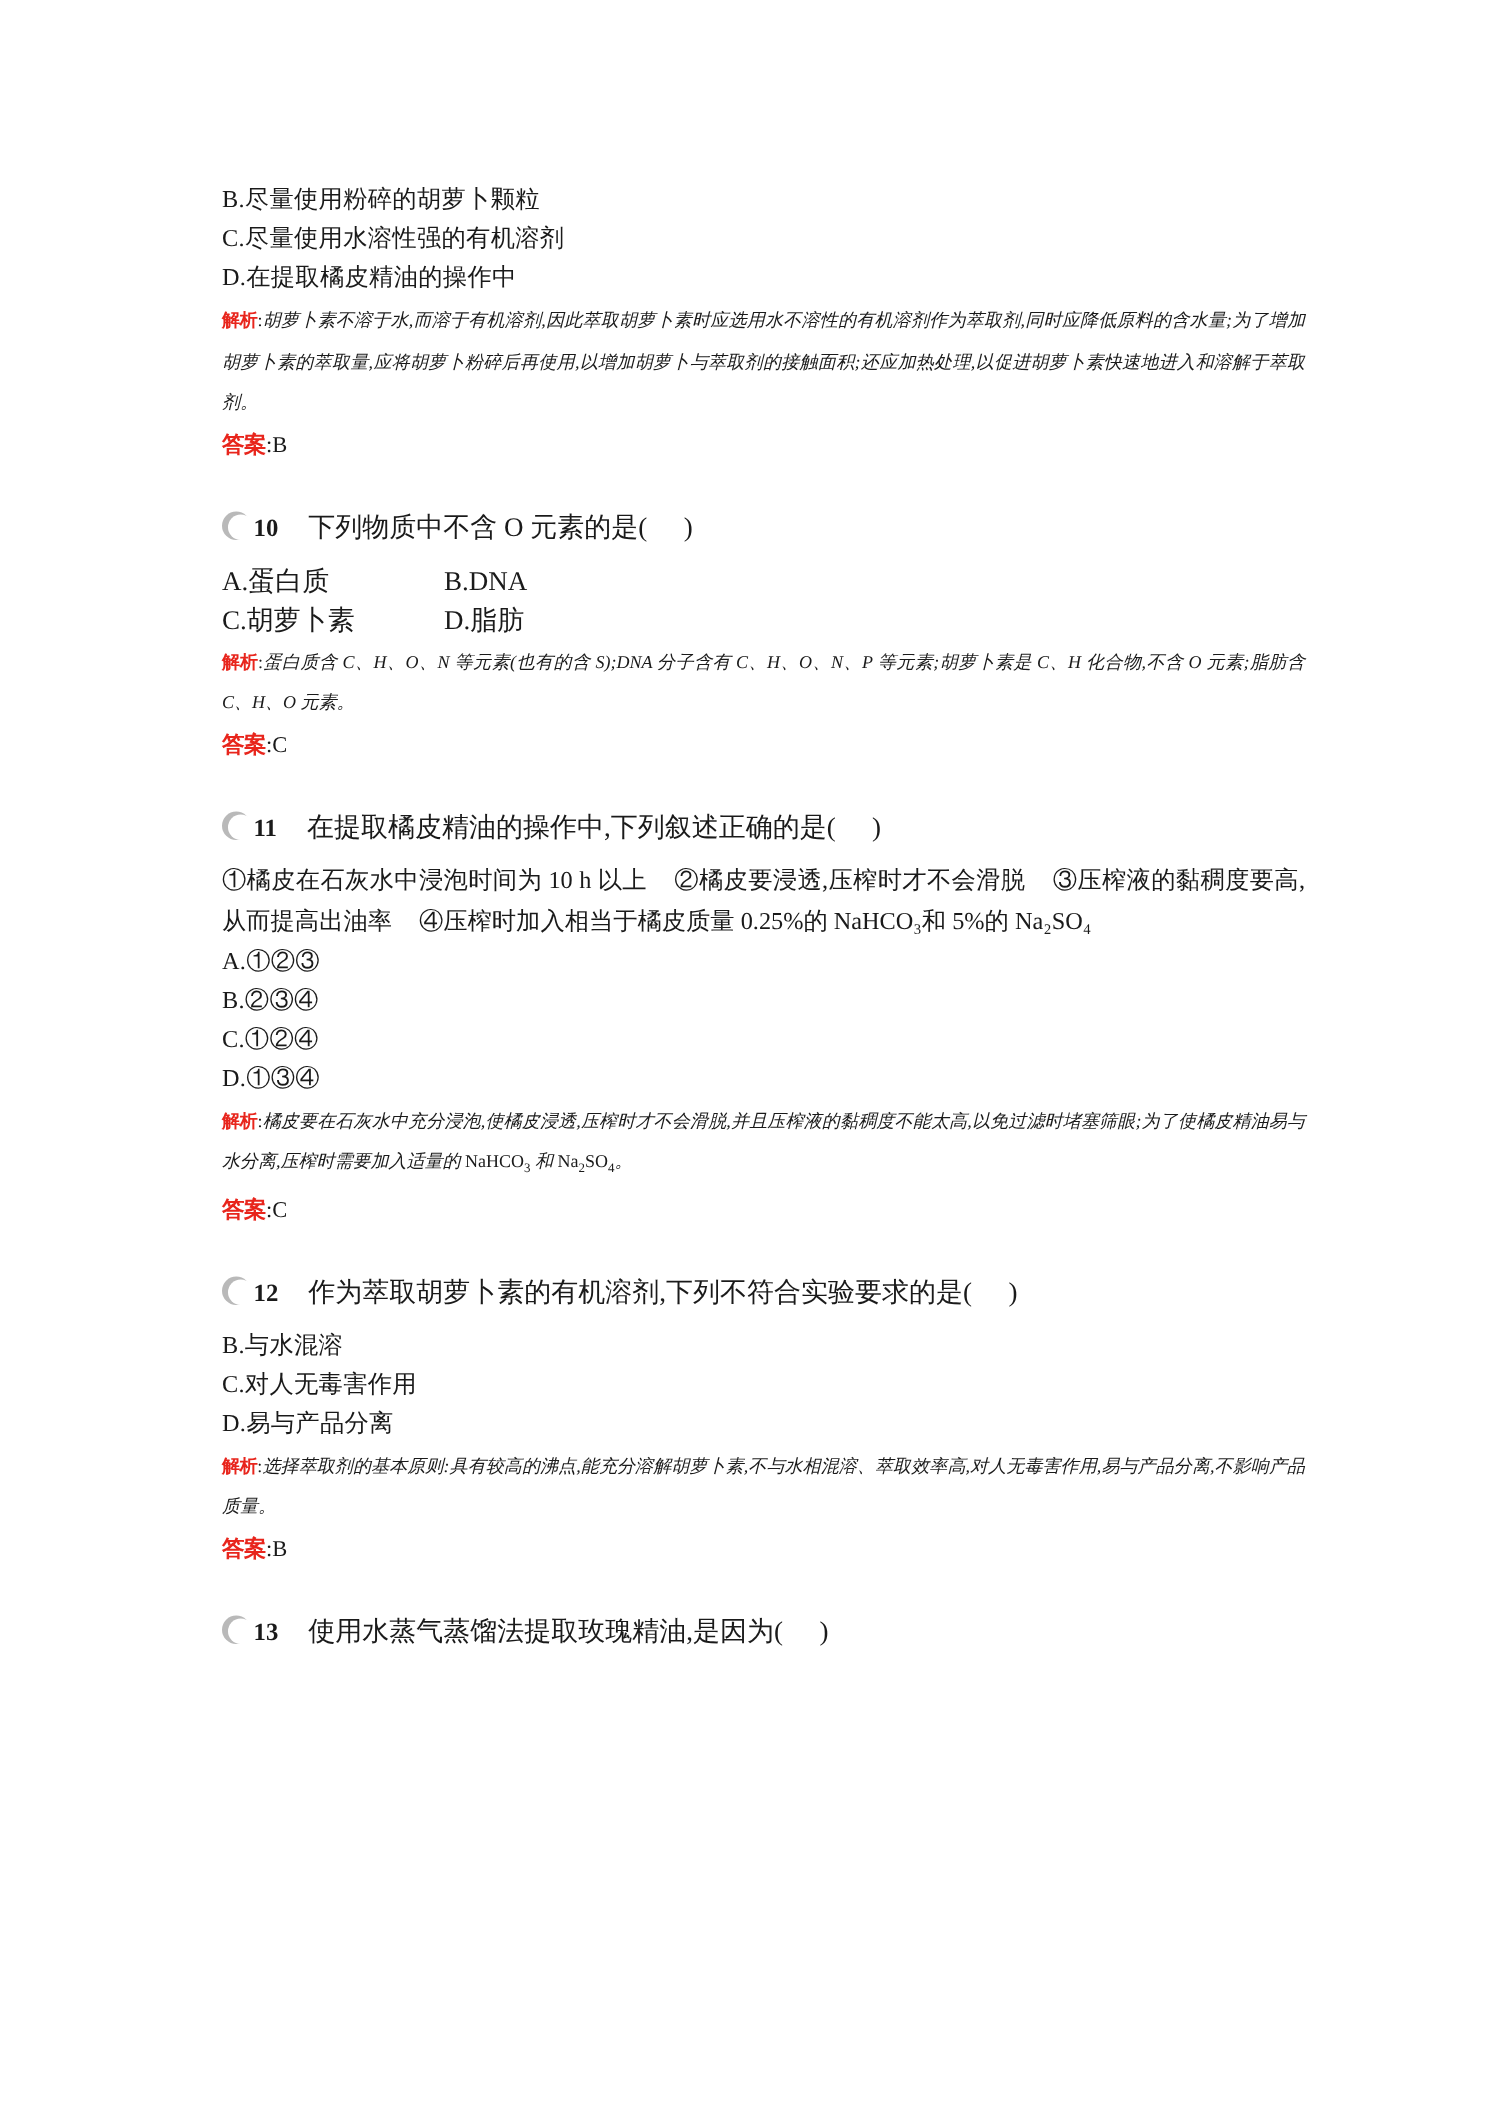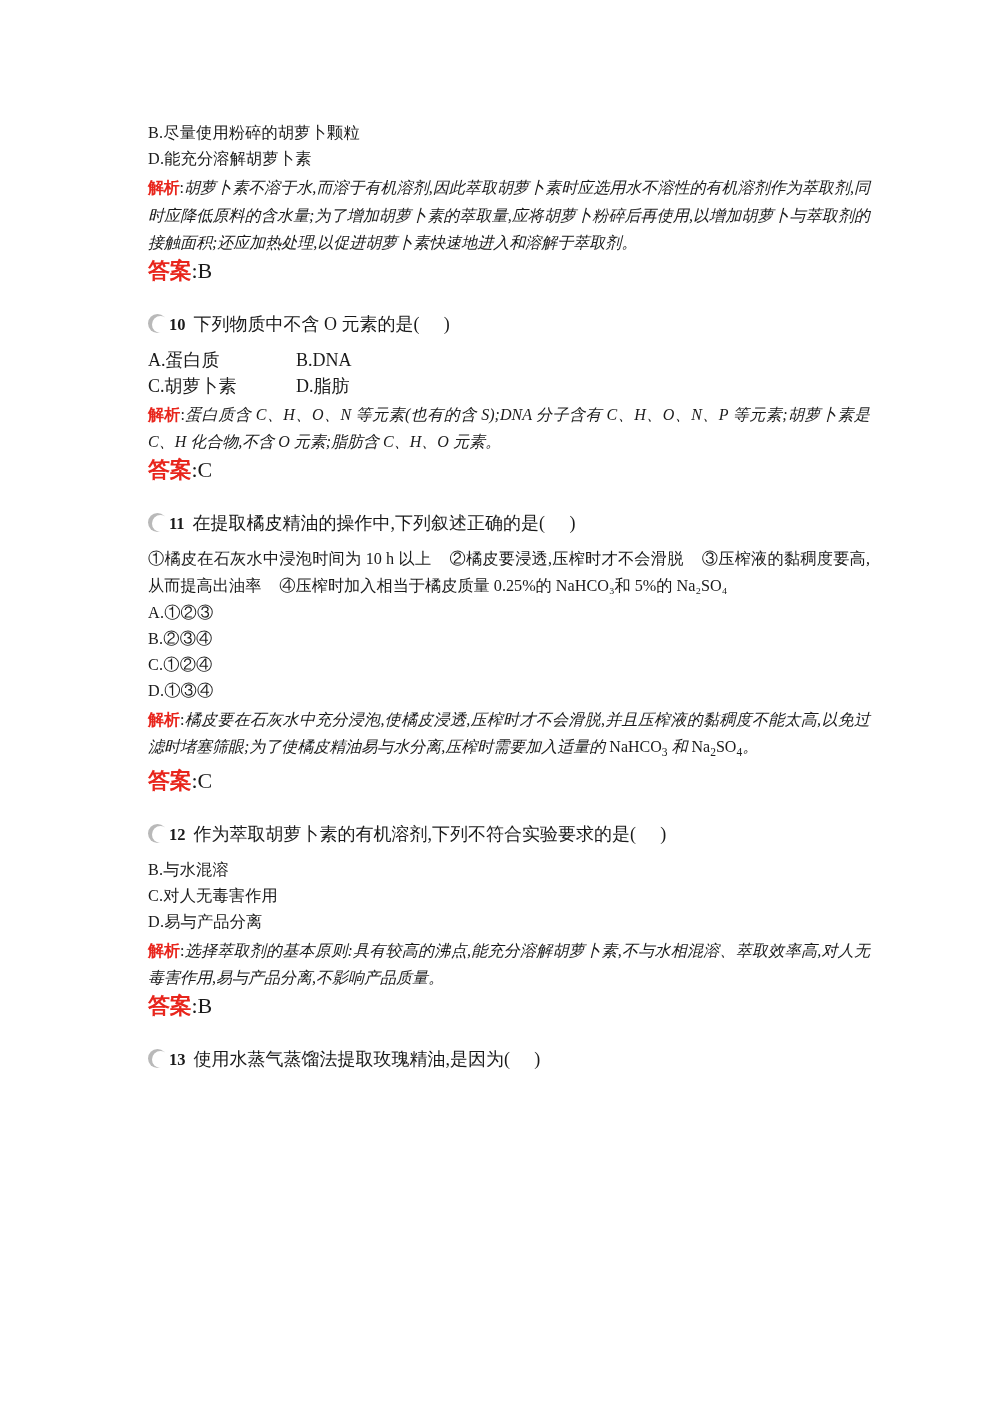--- a/index.html
+++ b/index.html
@@ -77,75 +77,76 @@
     content: "";
     position: absolute;
     left: 4px; top: 2px;
     width: 17px; height: 17px;
     border-radius: 50%;
     background: #ffffff;
   }
   .q-num {
     font-weight: bold;
     font-size: 16.5px;
-    margin-right: 8px;
+    margin-right: 20px;
     position: relative;
     z-index: 2;
     letter-spacing: 0;
   }
   .q-text { font-size: 18px; }
   .q-blank { letter-spacing: 0; }
 
   
   .stem {
     font-size: 16.2px;
     line-height: 27px;
     text-align: justify;
     margin-bottom: 0;
   }
   .stem .gap { display: inline-block; width: 18px; }
 
   
   .explain {
-    font-size: 16px;
+    font-size: 12px;
     line-height: 27.5px;
     text-align: justify;
     font-family: "Liberation Serif", "DejaVu Serif", serif;
     font-style: italic;
     margin-top: 2px;
   }
   .explain .body { font-style: italic; }
   .label-red {
     color: #e8251c;
     font-weight: bold;
     font-style: normal;
     font-family: "Liberation Sans", sans-serif;
     letter-spacing: -0.3px;
   }
   .answer {
-    font-size: 22px;
+    font-size: 15px;
     line-height: 27px;
     margin-top: 0;
   }
   .answer .val { font-style: normal; }
 
   .upright { font-style: normal; }
   sub { font-size: .72em; }
 
   .block { margin-bottom: 0; }
 </style>
 </head>
 <body>
 
 <div class="page">
   <div class="content">
 
     <div class="block">
       <div class="opt-line">B.尽量使用粉碎的胡萝卜颗粒</div>
-      <div class="opt-line">D.能充分溶解胡萝卜素</div>
+      <div class="opt-line">C.尽量使用水溶性强的有机溶剂</div>
+      <div class="opt-line">D.在提取橘皮精油的操作中</div>
     </div>
 
     <div class="explain"><span class="label-red">解析</span><span class="upright">:</span><span class="body">胡萝卜素不溶于水,而溶于有机溶剂,因此萃取胡萝卜素时应选用水不溶性的有机溶剂作为萃取剂,同时应降低原料的含水量;为了增加胡萝卜素的萃取量,应将胡萝卜粉碎后再使用,以增加胡萝卜与萃取剂的接触面积;还应加热处理,以促进胡萝卜素快速地进入和溶解于萃取剂。</span></div>
 
     <div class="answer"><span class="label-red">答案</span><span>:</span><span class="val">B</span></div>
 
     <div class="q-head">
       <span class="q-bullet"></span>
       <span class="q-num">10</span>
       <span class="q-text">下列物质中不含 O 元素的是(</span>

